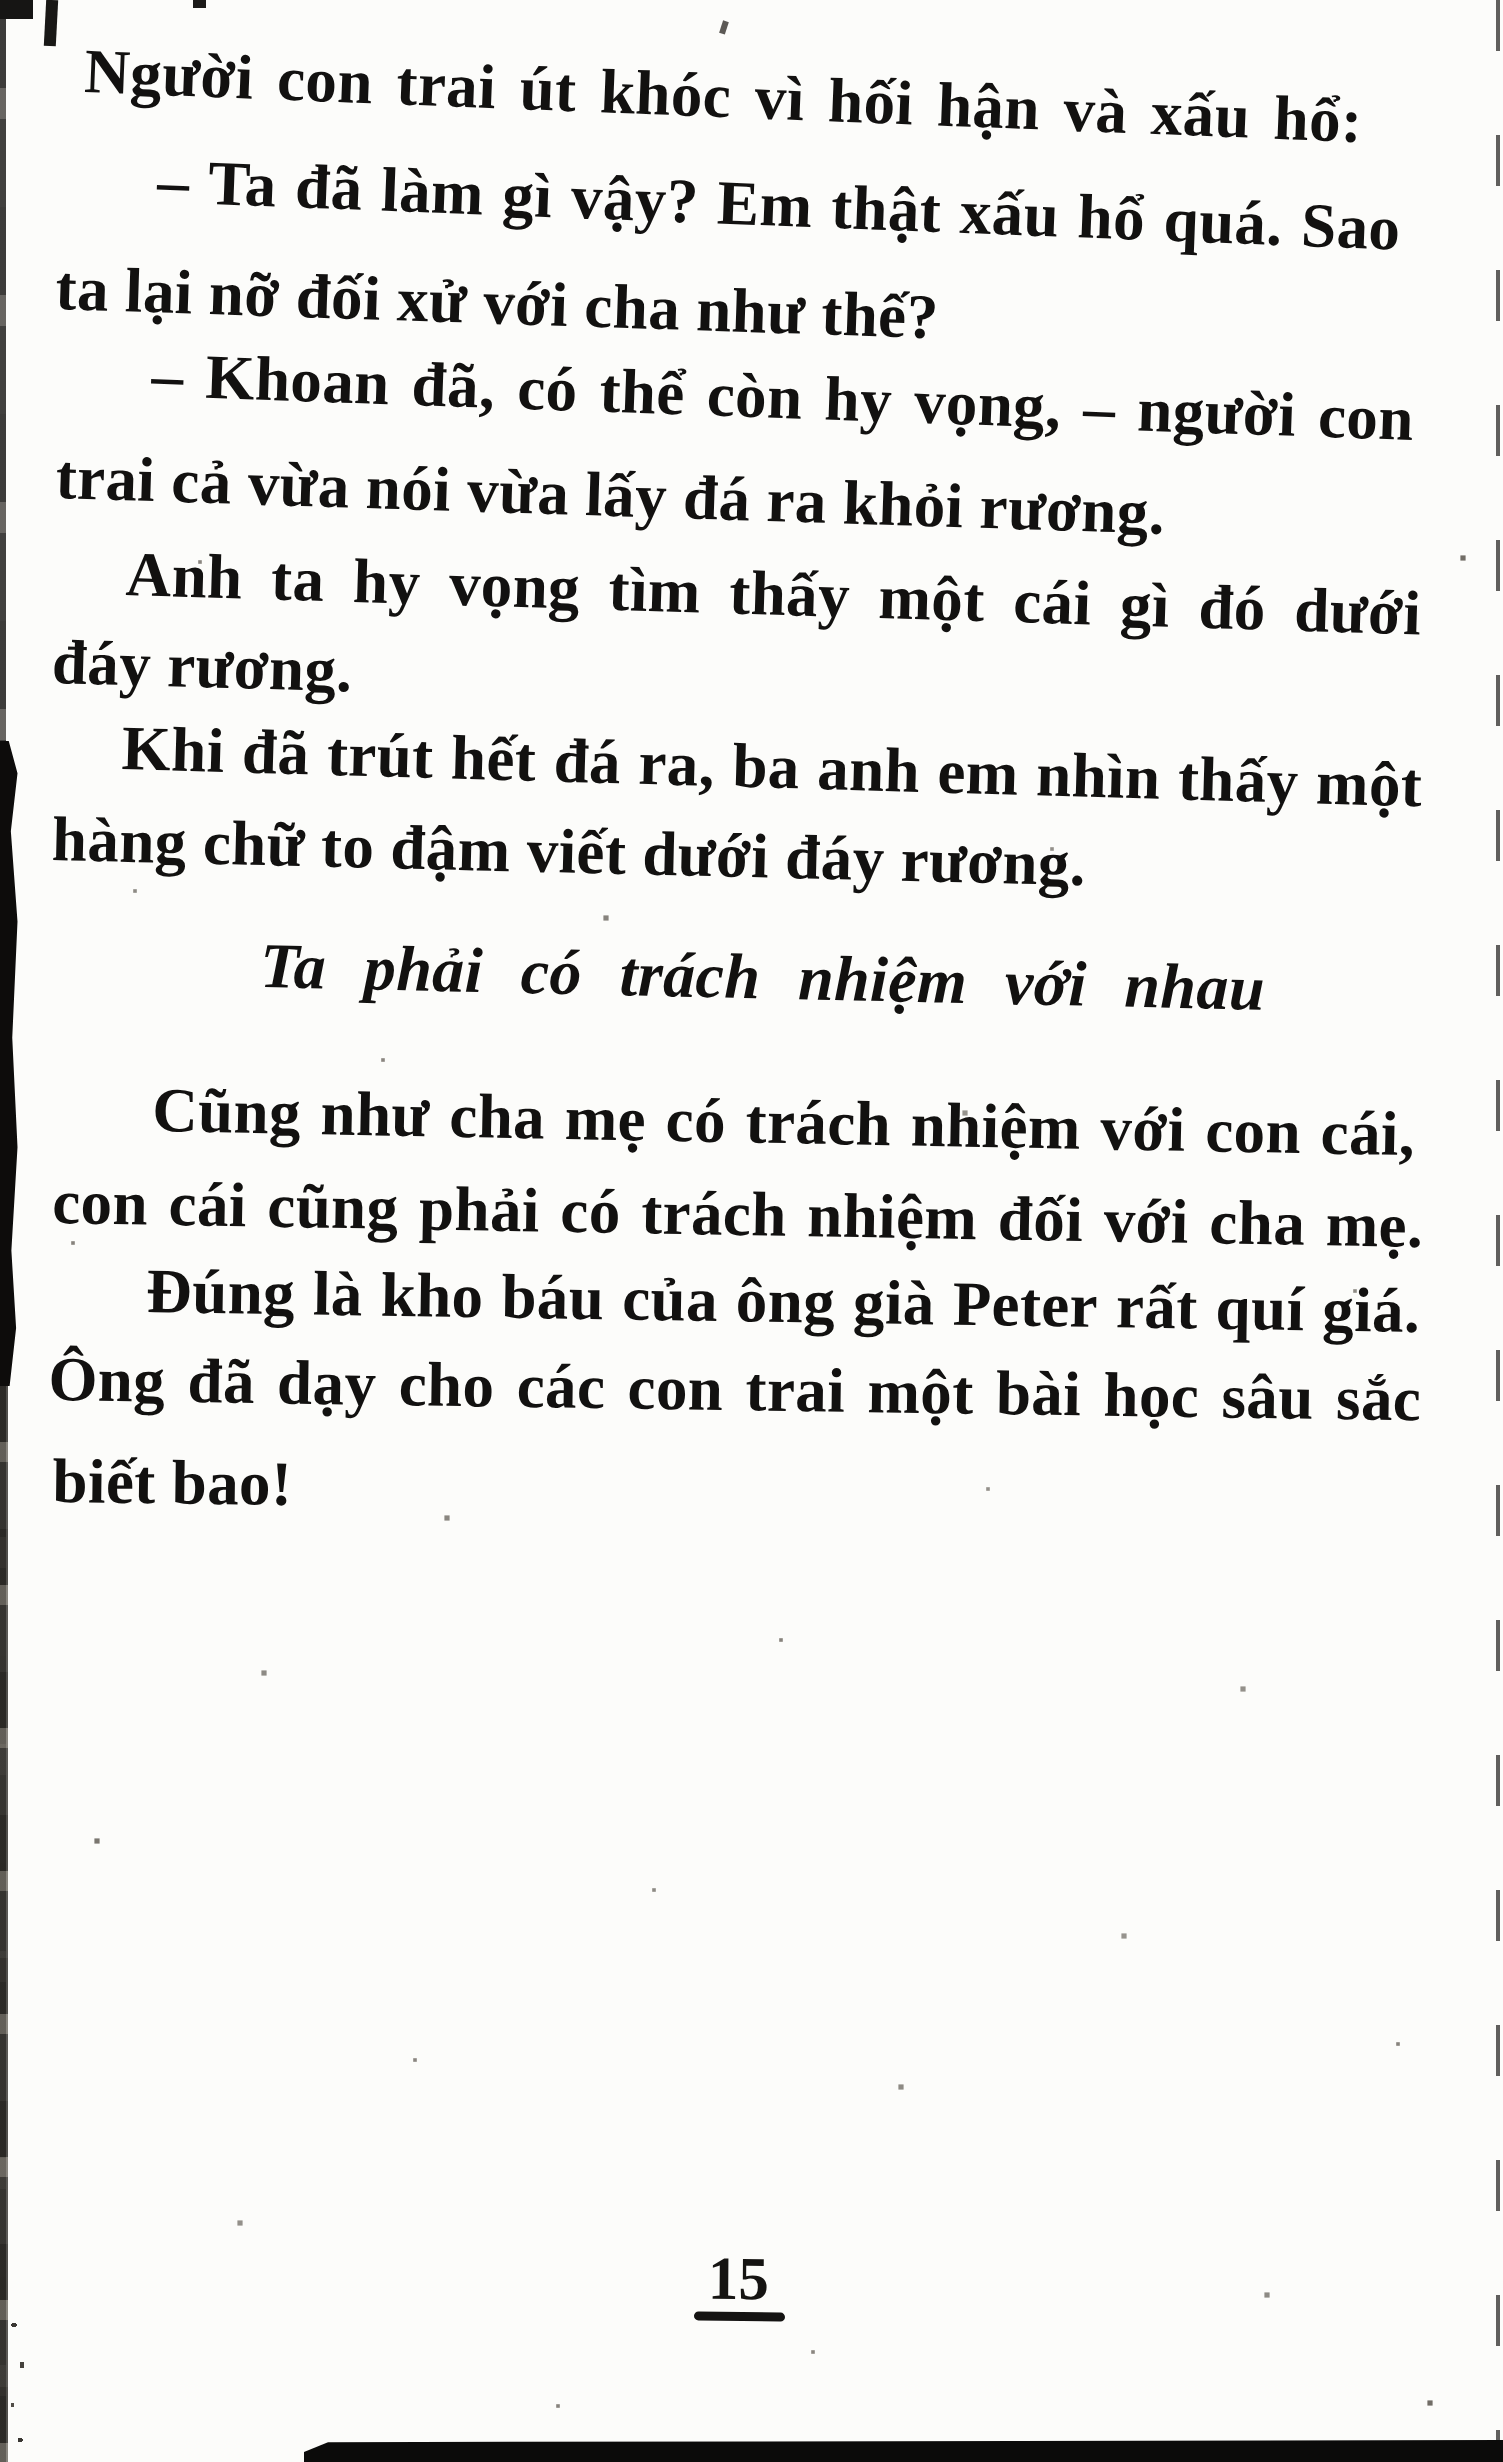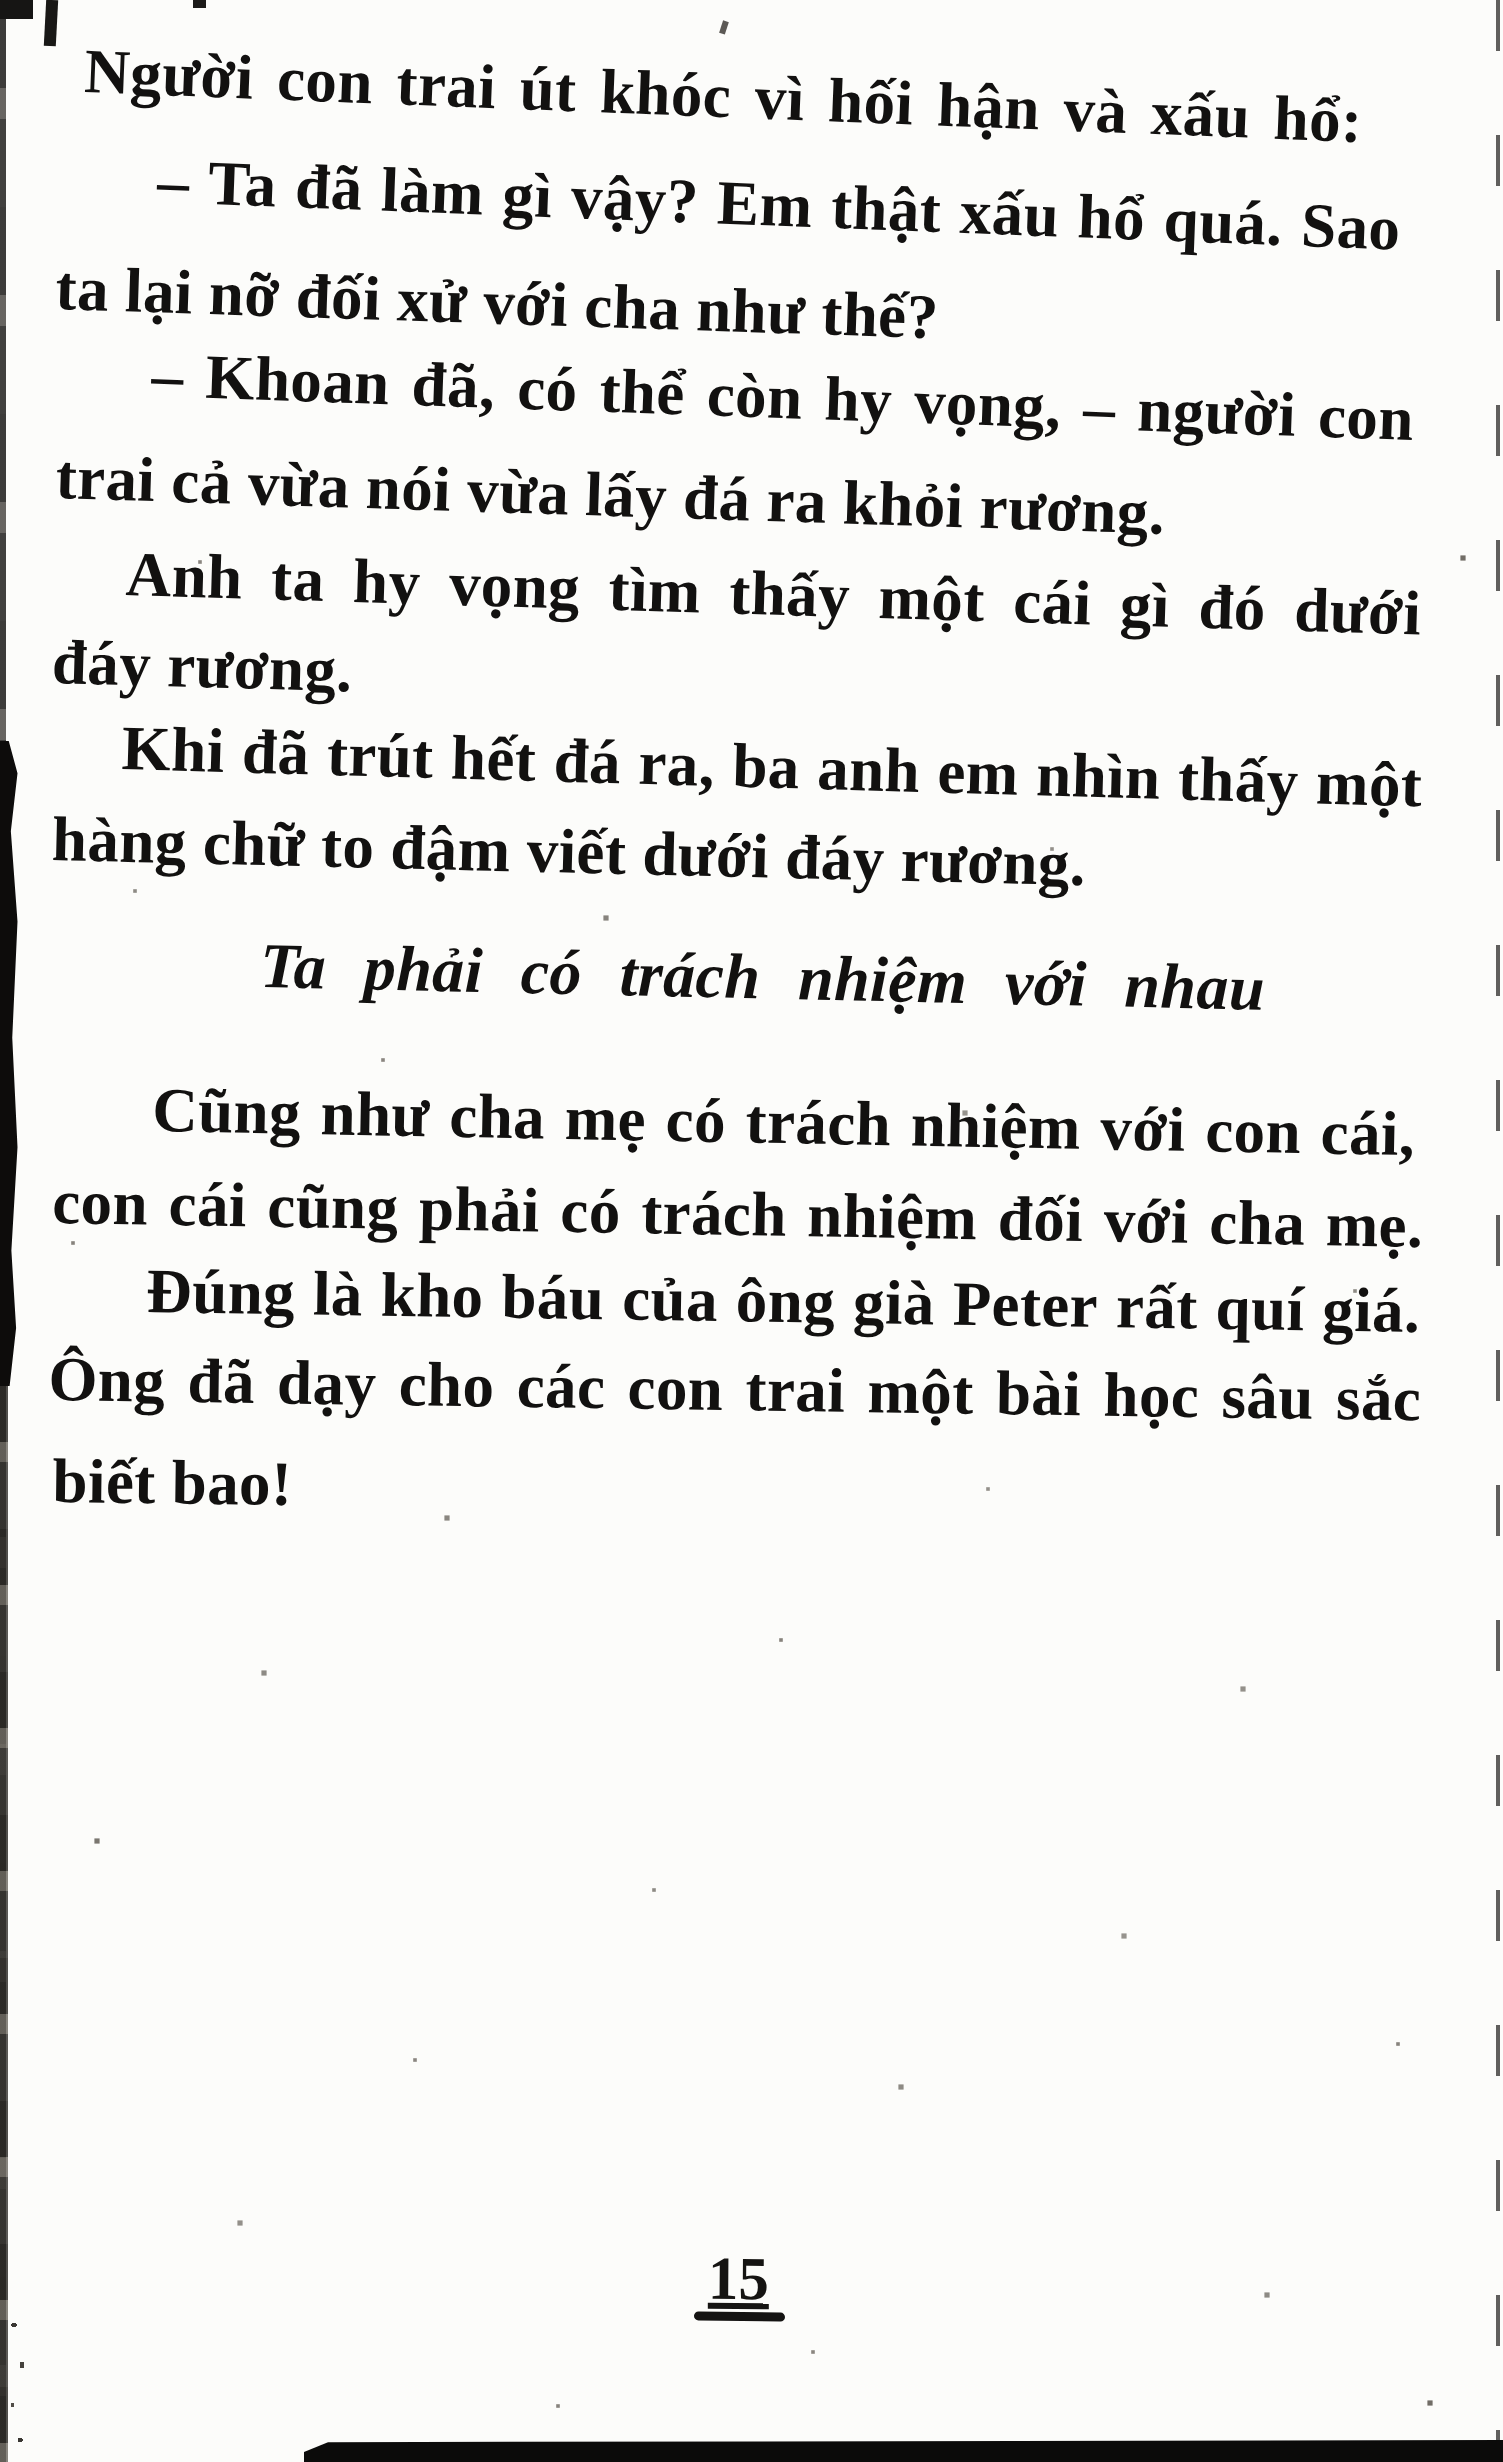--- a/index.html
+++ b/index.html
@@ -21,21 +21,21 @@
     letter-spacing:0.4px;
   }
   .line.left{white-space:nowrap;}
   .line.justify{display:flex;justify-content:space-between;}
   .line.justify span{white-space:nowrap;}
   .line.heading{font-style:italic;font-size:64px;}
   
   .pageno{
     position:absolute;left:686px;top:2244px;width:105px;
     font-size:61px;font-weight:700;color:#151412;
-    text-align:center;transform:rotate(.4deg);text-decoration:underline;
+    text-align:center;transform:rotate(.4deg);
   }
   .pageno-rule{
     position:absolute;left:694px;top:2312px;width:91px;height:8.8px;
     background:#141312;border-radius:4.8px;transform:rotate(.8deg);
   }
   
   .edge-left-thin{
     position:absolute;left:0;top:0;width:5.6px;height:2462px;
     background:repeating-linear-gradient(180deg,#1b1a18 0 88px,#4d4a46 88px 119px,#201f1d 119px 207px);
     opacity:.85;

